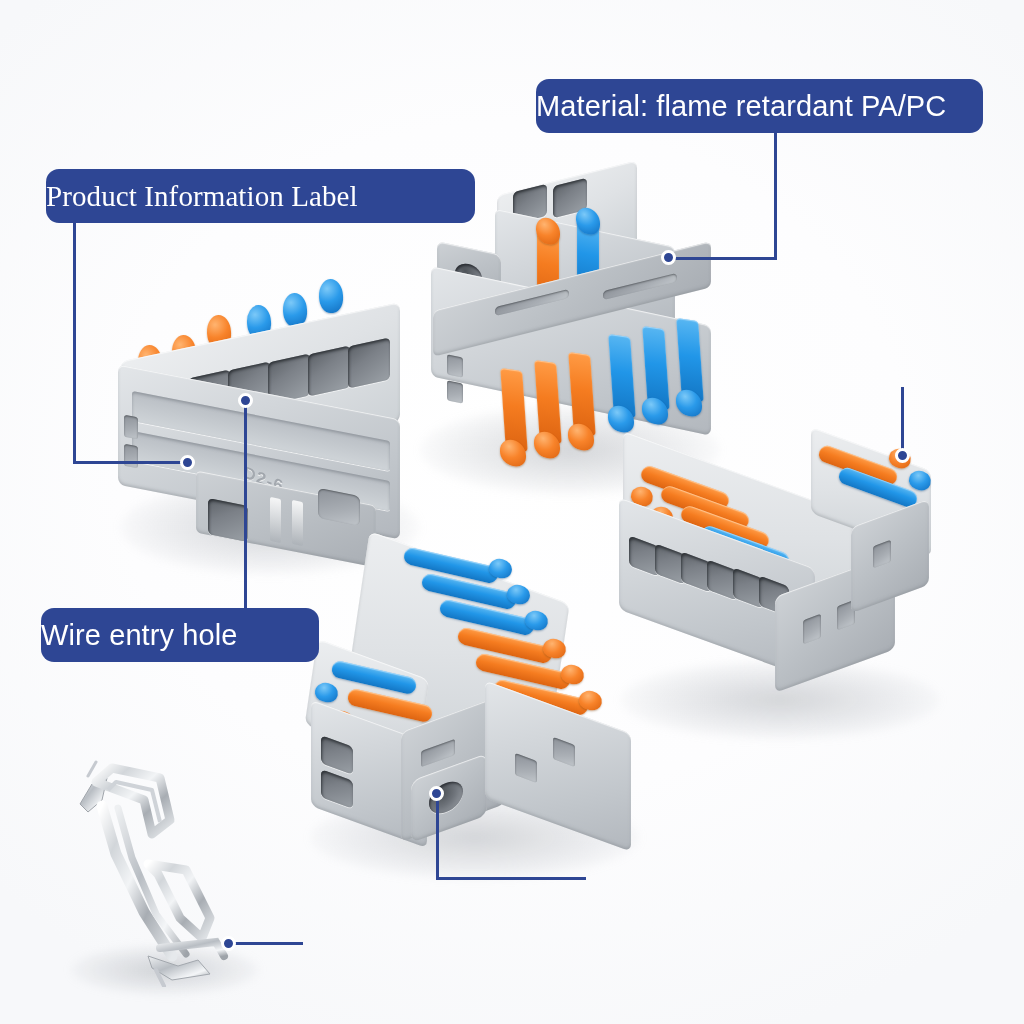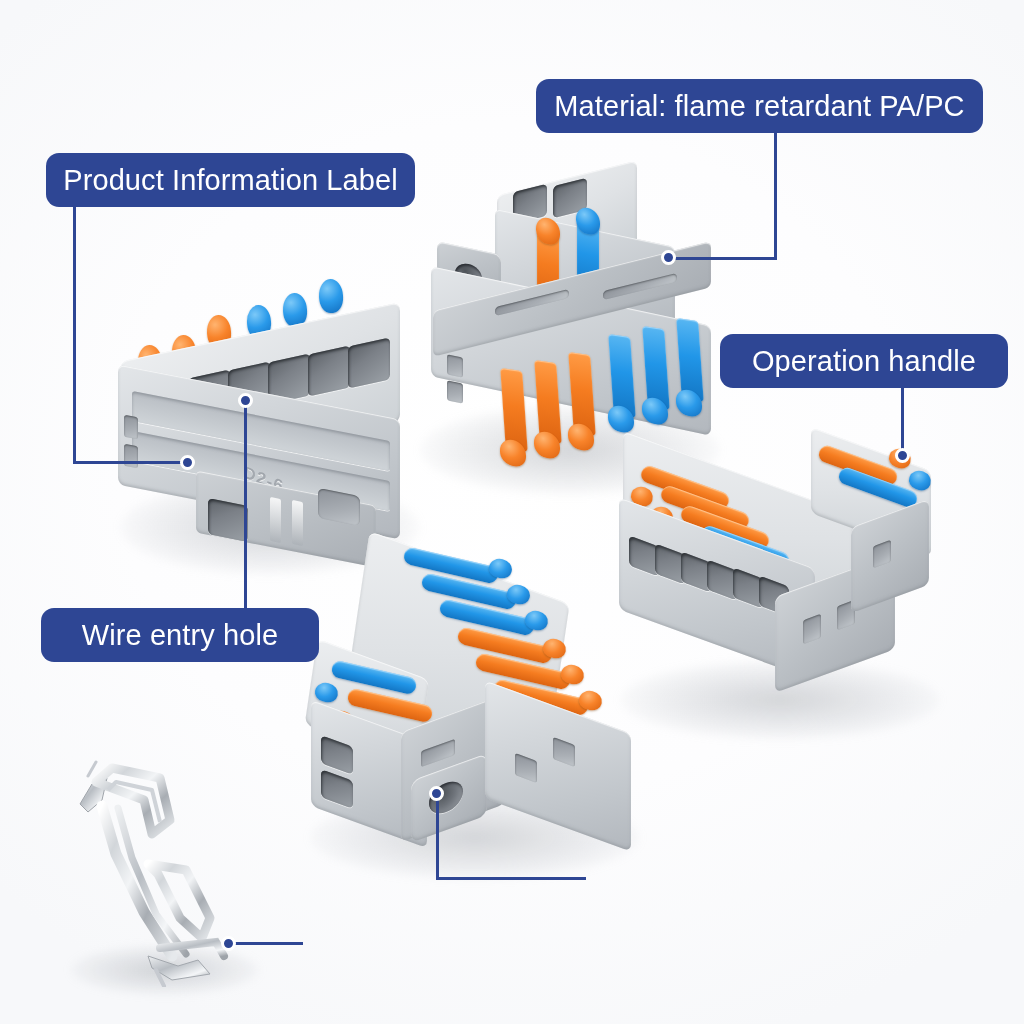--- a/index.html
+++ b/index.html
@@ -15,21 +15,21 @@
       radial-gradient(ellipse 70% 60% at 50% 45%, #ffffff 0%, #fdfdfe 55%, #f7f8fa 100%);
   }
   
   .badge {
     position: absolute;
     background: #2e4694;
     color: #ffffff;
     border-radius: 13px;
     display: flex;
     align-items: center;
-    justify-content: center;
+    justify-content: flex-start;
     white-space: nowrap;
     letter-spacing: 0.1px;
     z-index: 40;
   }
   .badge span { display: block; line-height: 1; }
 
   
   .leader { position: absolute; background: #2e4694; z-index: 30; }
   .leader.h { height: 3px; }
   .leader.v { width: 3px; }
@@ -352,27 +352,24 @@
   <div class="leader h" style="left:436px; top:877px; width:150px;"></div>
   <div class="dot" style="left:429px; top:786px;"></div>
 
   <div class="leader h" style="left:228px; top:942px; width:75px;"></div>
   <div class="dot" style="left:221px; top:936px;"></div>
 
   <div class="badge" style="left:536px; top:79px; width:447px; height:54px; font-size:29px;">
     <span>Material: flame retardant PA/PC</span>
   </div>
 
-  <div class="badge" style="left:46px; top:153px; width:369px; height:54px; font-size:29px;">
+  <div class="badge" style="left:46px; top:169px; width:429px; height:54px; font-size:29px;font-family:Liberation Serif, serif;">
     <span>Product Information Label</span>
   </div>
 
-  <div class="badge" style="left:720px; top:334px; width:288px; height:54px; font-size:29px;">
-    <span>Operation handle</span>
-  </div>
 
   <div class="badge" style="left:41px; top:608px; width:278px; height:54px; font-size:29px;">
     <span>Wire entry hole</span>
   </div>
 
 
 
 </div>
 
 </body></html>

